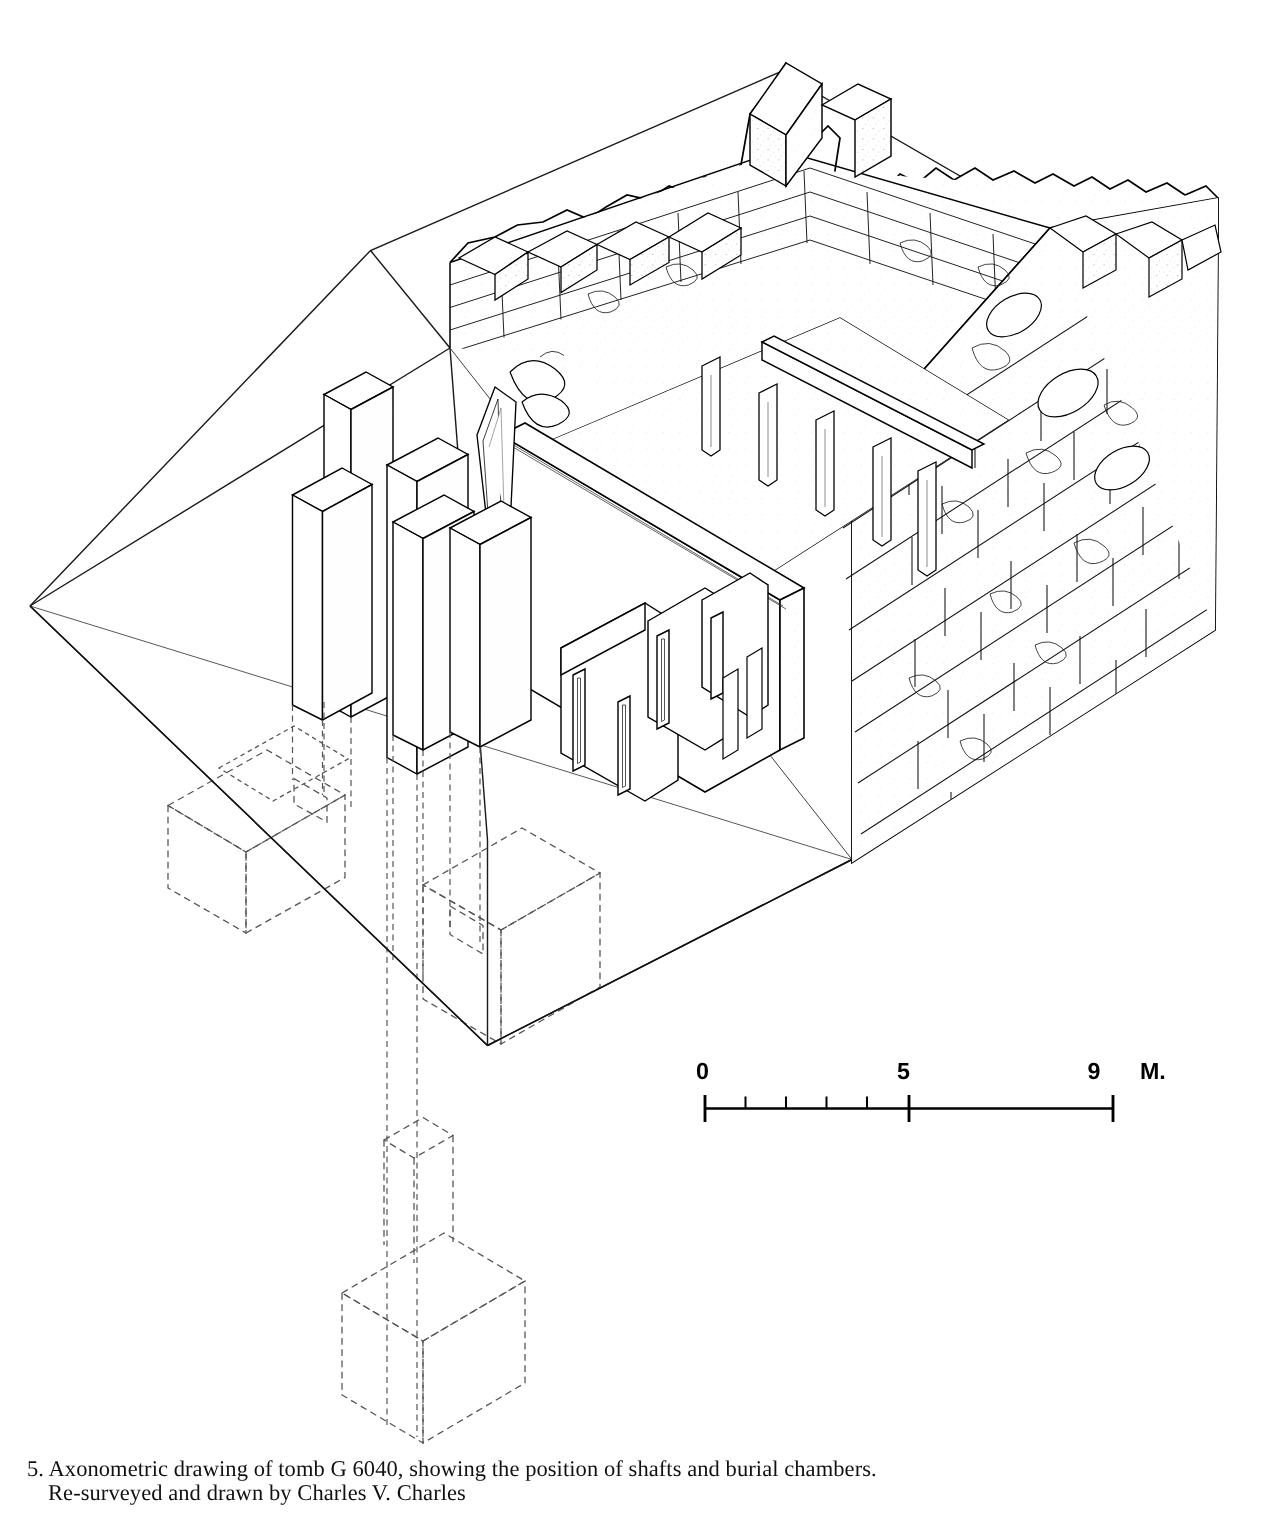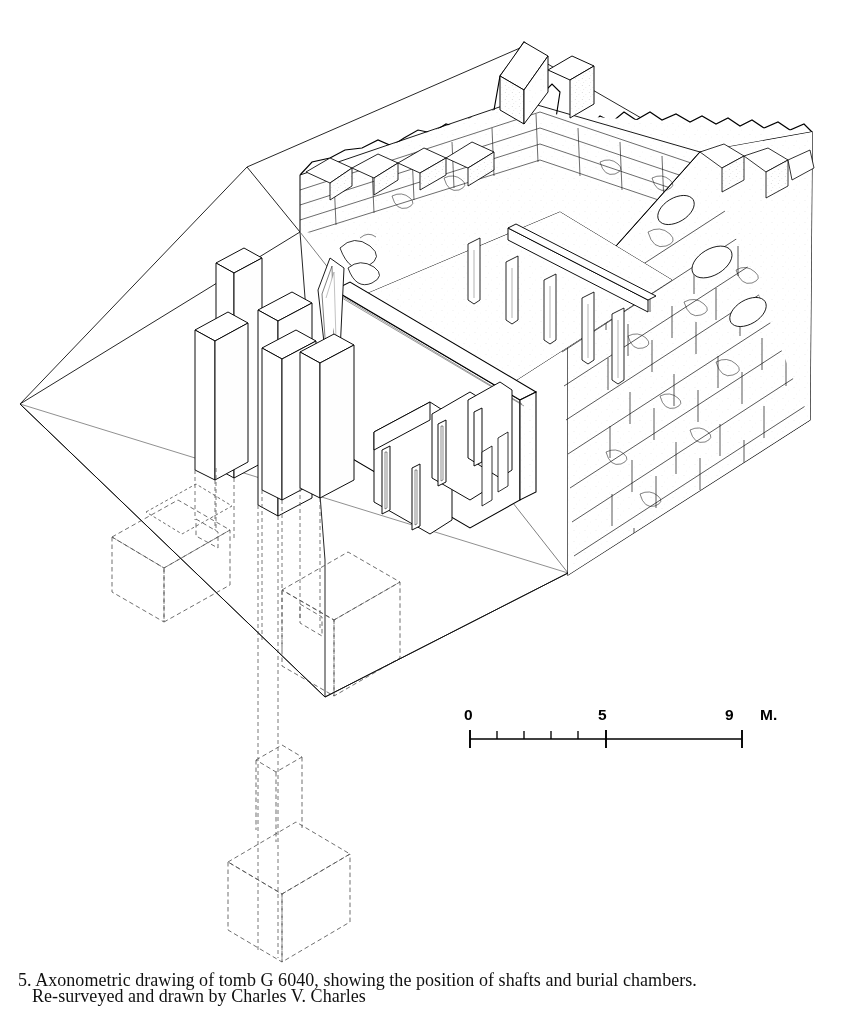--- a/index.html
+++ b/index.html
@@ -28,21 +28,21 @@
     width: 846px;
     height: 1024px;
     display: block;
   }
   .caption-block {
     position: absolute;
     left: 18px;
     top: 972px;
     width: 640px;
     font-family: "Liberation Serif", serif;
-    font-size: 18px;
+    font-size: 15px;
     line-height: 16px;
     color: #111;
     letter-spacing: 0.05px;
   }
   .caption-line-1 { display: block; white-space: nowrap; }
   .caption-line-2 { display: block; white-space: nowrap; padding-left: 14px; }
 
   
   .scalebar {
     position: absolute;

